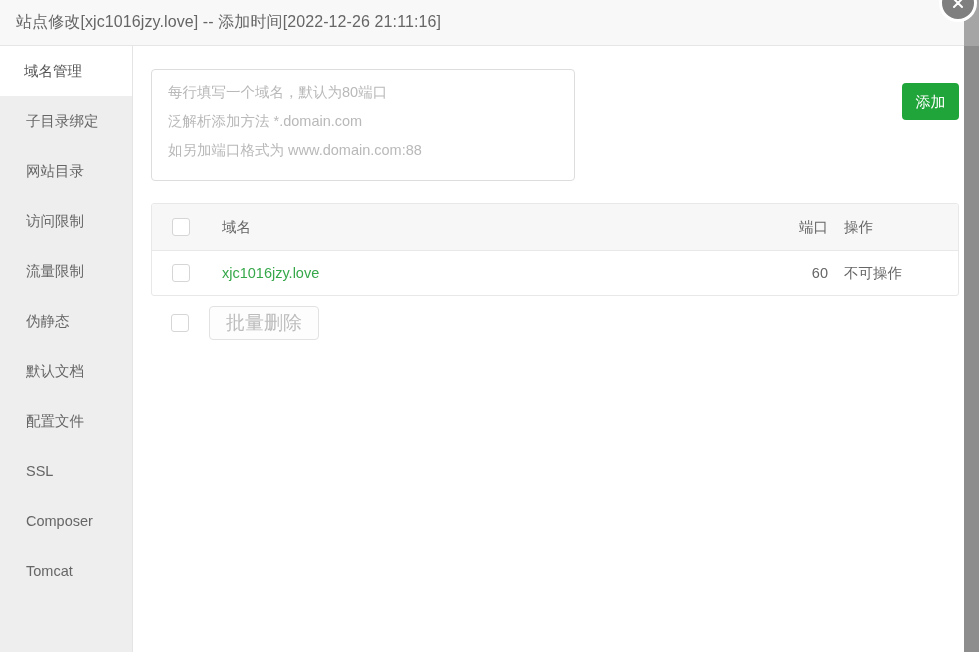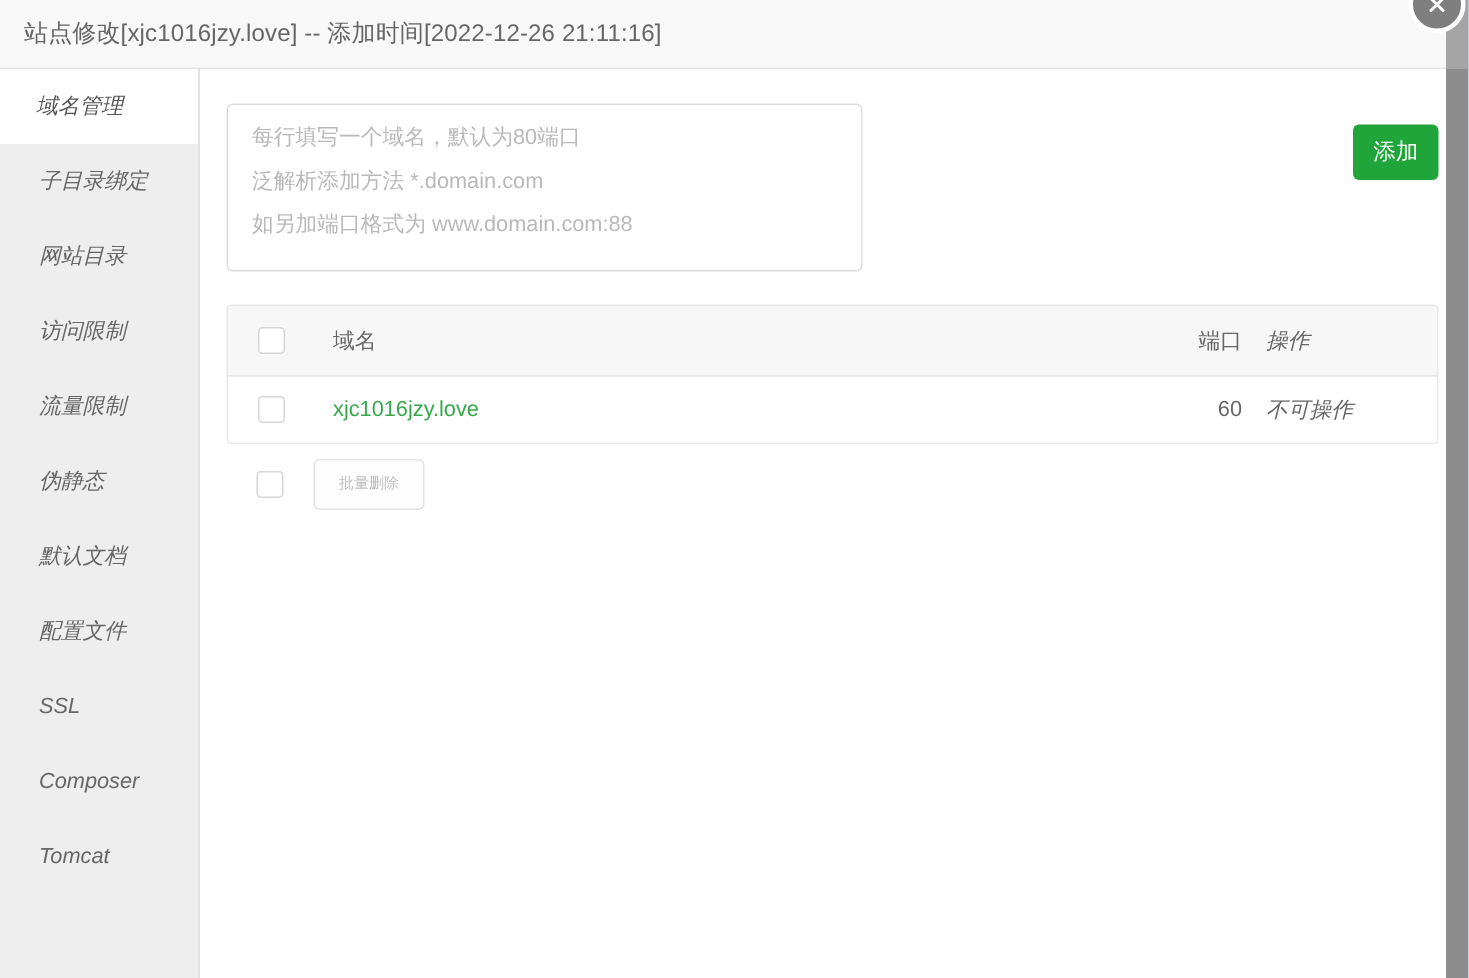--- a/index.html
+++ b/index.html
@@ -12,21 +12,21 @@
     overflow: hidden;
     background: #ffffff;
     font-family: "Liberation Sans", "DejaVu Sans", sans-serif;
     -webkit-font-smoothing: antialiased;
   }
 
   #app {
     position: relative;
     width: 979px;
     height: 652px;
-    background: #0f766e;
+    background: #000000;
     overflow: hidden;
   }
 
   
   .titlebar {
     position: absolute;
     left: 0;
     top: 0;
     width: 964px;
     height: 46px;
@@ -104,21 +104,20 @@
   }
 
   
   .sidebar {
     width: 133px;
     min-width: 133px;
     background: #eeeeee;
     border-right: 1px solid #e4e4e4;
     box-sizing: border-box;
     padding-top: 0;
-    font-style: italic;
   }
   .side-item {
     height: 50px;
     line-height: 50px;
     padding-left: 26px;
     font-size: 14.5px;
     color: #666666;
     box-sizing: border-box;
     cursor: pointer;
     white-space: nowrap;
@@ -209,21 +208,21 @@
     color: #666666;
     text-align: left;
     padding: 0;
     border-bottom: 1px solid #ededed;
   }
   table.domain-table tbody tr:last-child td { border-bottom: none; }
 
   .col-check { width: 50px; padding-left: 20px !important; }
   .col-domain { }
   .col-port { width: 90px; text-align: right !important; padding-right: 16px !important; }
-  .col-op { width: 96px; text-align: right; padding-right: 18px !important; font-style: italic; }
+  .col-op { width: 96px; text-align: right; padding-right: 18px !important; }
 
   .domain-link {
     color: #36a84a;
     text-decoration: none;
     cursor: pointer;
   }
   .op-text { color: #777777; }
 
   
   .cbox {
@@ -246,21 +245,21 @@
     padding-left: 20px;
   }
   .bulk-row .cbox { margin-right: 20px; }
   .bulk-btn {
     height: 34px;
     padding: 0 16px;
     background: #fdfdfd;
     border: 1px solid #e2e2e2;
     border-radius: 4px;
     color: #bdbdbd;
-    font-size: 10px;
+    font-size: 19px;
     font-family: "Liberation Sans", "DejaVu Sans", sans-serif;
     cursor: not-allowed;
     line-height: 32px;
   }
 </style>
 </head>
 <body>
 
 <div id="app">
 

